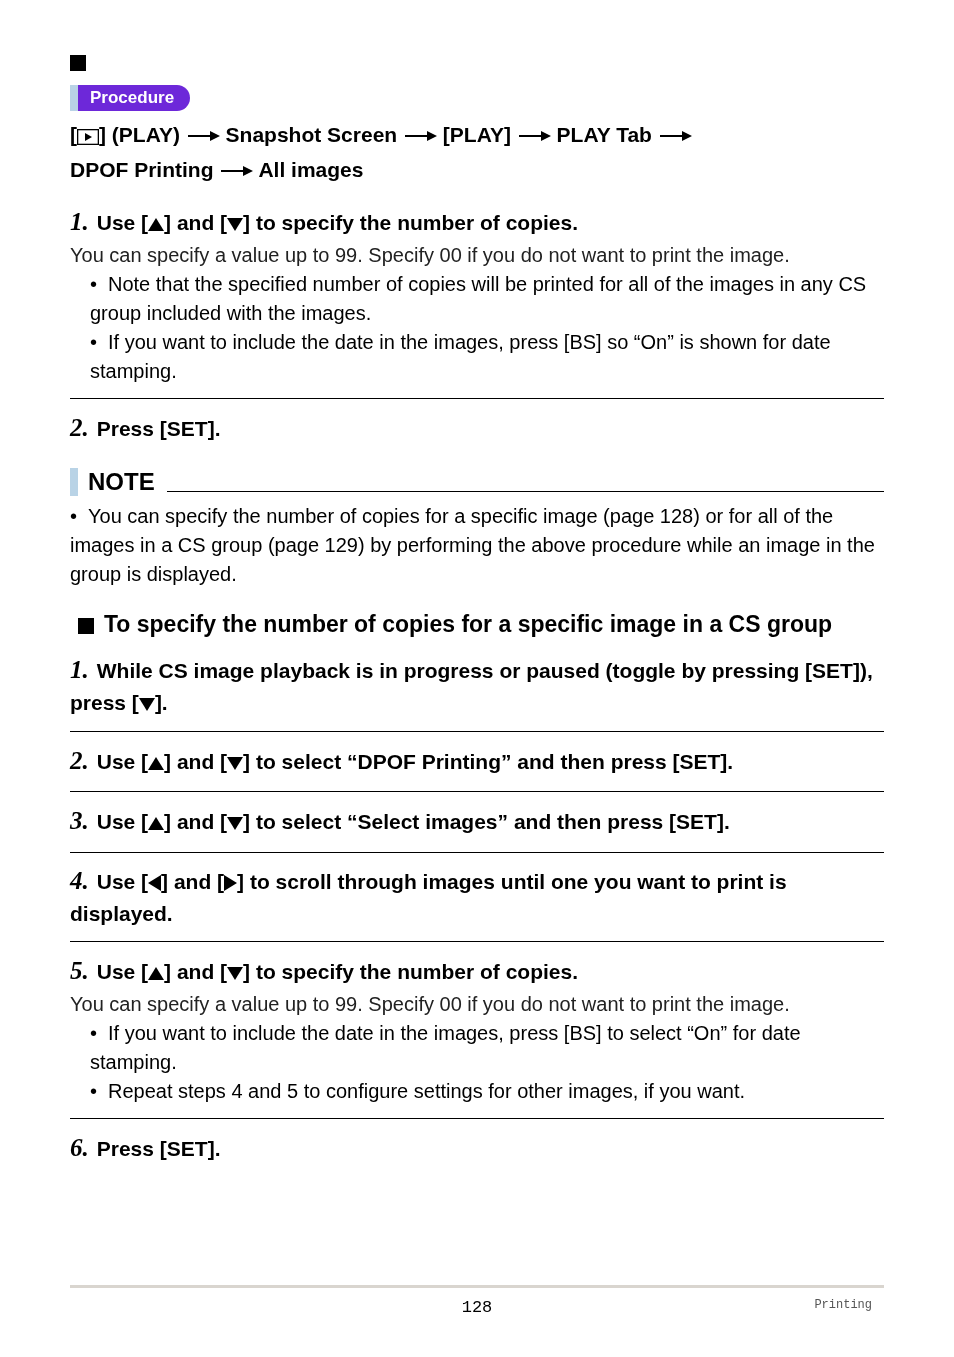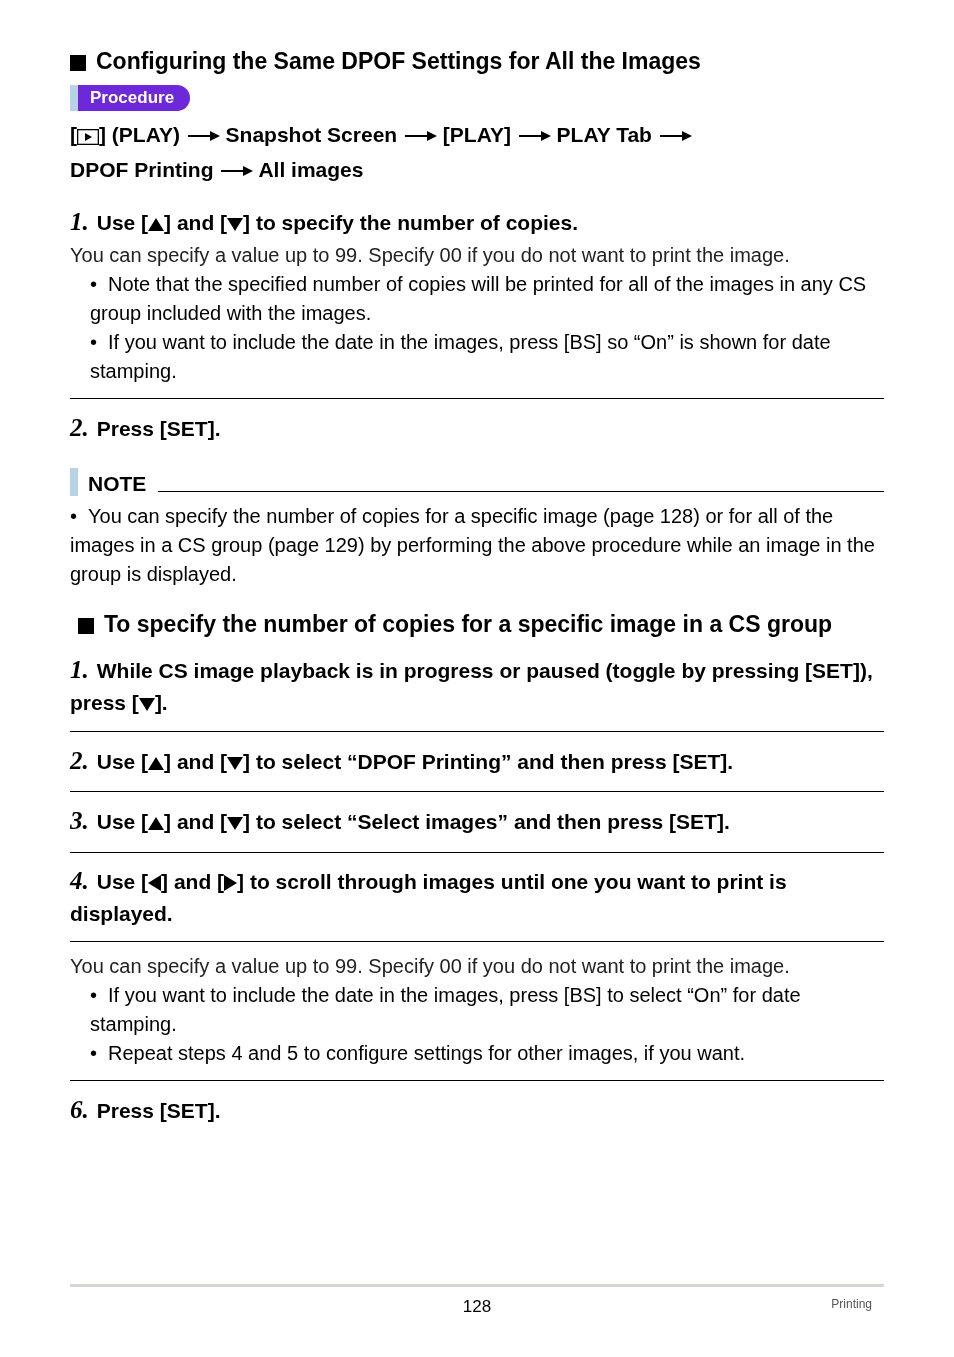--- a/index.html
+++ b/index.html
@@ -33,39 +33,39 @@
   .tri-right{border-top:8px solid transparent;border-bottom:8px solid transparent;border-left:13px solid #000}
   .step{margin:4px 0 6px 0}
   .step-head{font-size:21px;font-weight:bold;line-height:1.5}
   .step-num{font-style:italic;font-weight:bold;font-size:25px;font-family:"Times New Roman",serif;margin-right:8px}
   .step-body{font-size:20px;line-height:1.45;color:#222}
   .sub-bull{margin-left:20px;font-size:20px;line-height:1.45}
   .sub-bull .dot{display:inline-block;width:18px}
   .rule{border:none;border-top:1.5px solid #000;margin:12px 0 10px 0}
   .note-row{display:flex;align-items:flex-end;margin-top:22px}
   .note-bar{width:8px;height:28px;background:#b9d3e6;margin-right:10px}
-  .note-label{font-size:21px;font-weight:bold;padding-right:12px}
+  .note-label{font-size:24px;font-weight:bold;padding-right:12px}
   .note-line{flex:1;border-bottom:1.5px solid #000;height:0;margin-bottom:4px}
   .note-body{font-size:20px;line-height:1.45;margin:6px 0 22px 0}
   .note-body .dot{display:inline-block;width:18px}
   .h2b{font-size:23px;font-weight:bold;margin:0 0 14px 8px}
   .footer{
     position:absolute;left:0;bottom:40px;width:100%;
-    padding:0 70px;box-sizing:border-box;
+    padding:0 70px;box-sizing:border-box;font-family:Liberation Mono, monospace;
   }
   .footer-line{border-top:3px solid #d9d5cf;height:0;margin-bottom:10px}
   .footer-inner{display:flex;align-items:baseline;justify-content:center;position:relative}
   .pgnum{font-size:17px;color:#000}
   .section{position:absolute;right:12px;font-size:12px;color:#555}
 </style>
 </head>
 <body>
 
 <div class="h2">
-  <span class="sq-bullet"></span><span>Configuring the Same DPOF Settings for All the Images</span>
+  <span class="sq-bullet"></span>
 </div>
 
 <div class="proc-row">
   <div class="proc-bar"></div>
   <div class="proc-pill">Procedure</div>
 </div>
 
 <div class="bread">
   <span>
     <span>[</span><span class="play-ic"><svg width="22" height="16">
@@ -157,20 +157,23 @@
 
 <div class="step">
   <div class="step-head" style="line-height:1.45">
     <span class="step-num">4.</span><span>Use [</span><span class="tri-left"></span><span>] and [</span><span class="tri-right"></span><span>] to scroll through images until one you want to print is displayed.</span>
   </div>
 </div>
 
 <hr class="rule">
 
 <div class="step">
+  <div class="step-head">
+    <span class="step-num">5.</span><span>Use [</span><span class="tri-up"></span><span>] and [</span><span class="tri-down"></span><span>] to specify the number of copies.</span>
+  </div>
   <div class="step-body">You can specify a value up to 99. Specify 00 if you do not want to print the image.</div>
   <div class="sub-bull"><span class="dot">•</span><span>If you want to include the date in the images, press [BS] to select “On” for date stamping.</span></div>
   <div class="sub-bull"><span class="dot">•</span><span>Repeat steps 4 and 5 to configure settings for other images, if you want.</span></div>
 </div>
 
 <hr class="rule">
 
 <div class="step">
   <div class="step-head">
     <span class="step-num">6.</span><span>Press [SET].</span>

